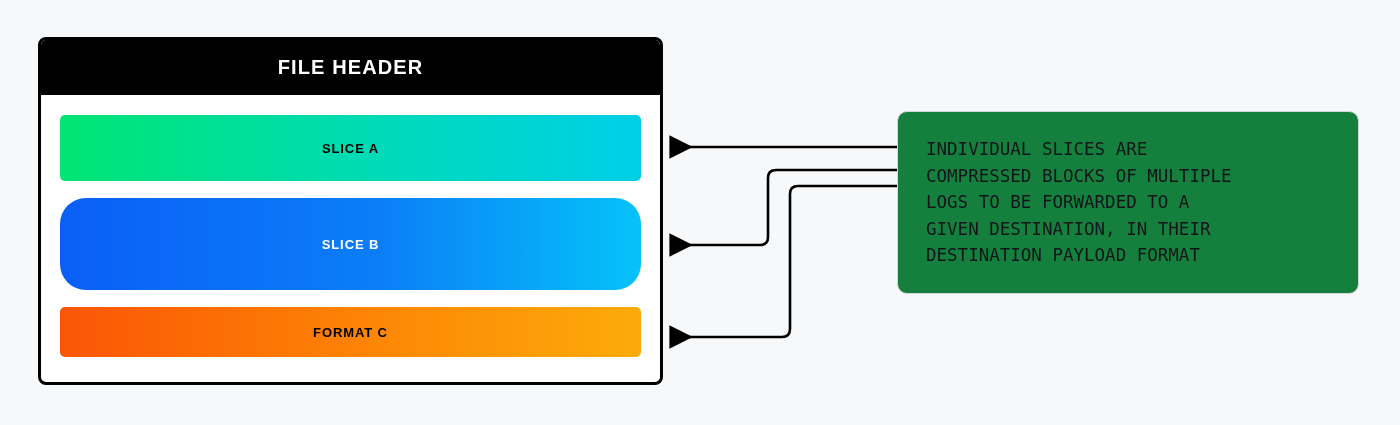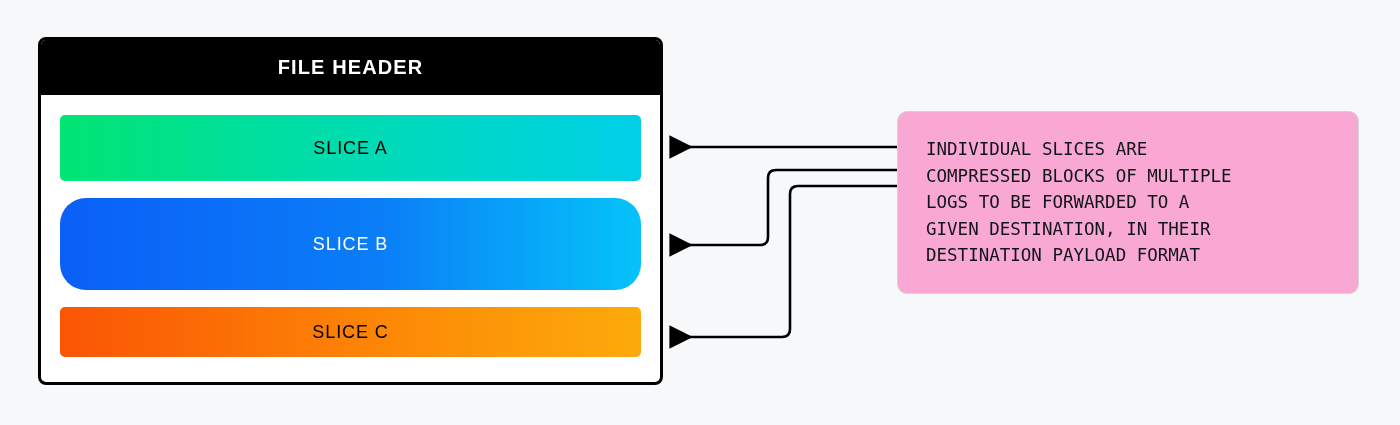--- a/index.html
+++ b/index.html
@@ -57,22 +57,22 @@
     padding: 20px 19px 20px 19px;
     box-sizing: border-box;
     gap: 17px;
   }
 
   .slice {
     border-radius: 5px;
     display: flex;
     align-items: center;
     justify-content: center;
-    font-size: 18px;
-    font-weight: normal;
+    font-size: 13px;
+    font-weight: bold;
     letter-spacing: 0.9px;
     box-sizing: border-box;
   }
 
   .slice-a {
     height: 66px;
     background: linear-gradient(90deg, #01e573 0%, #00d9c0 62%, #00cfe8 100%);
     color: #000000;
   }
 
@@ -89,21 +89,21 @@
     color: #000000;
   }
 
   
   .callout {
     position: absolute;
     left: 897px;
     top: 111px;
     width: 462px;
     height: 183px;
-    background: #f9a8d4;
+    background: #15803d;
     border: 1.5px solid #d2d5da;
     border-radius: 10px;
     box-sizing: border-box;
     padding: 26px 28px;
     display: flex;
     flex-direction: column;
     justify-content: center;
   }
 
   .callout-text {
@@ -128,21 +128,21 @@
 </head>
 <body>
 
 <div id="canvas">
 
   <div class="file-container">
     <div class="file-header">FILE HEADER</div>
     <div class="slices">
       <div class="slice slice-a">SLICE A</div>
       <div class="slice slice-b">SLICE B</div>
-      <div class="slice slice-c">SLICE C</div>
+      <div class="slice slice-c">FORMAT C</div>
     </div>
   </div>
 
   <svg id="connectors" viewBox="0 0 1400 425" width="1400" height="425">
     <defs>
       <marker id="arrowhead" markerWidth="9" markerHeight="9" refX="8" refY="4.5" orient="auto" markerUnits="strokeWidth">
         <path d="M 9 0 L 9 9 L 0 4.5 z" fill="#000000"></path>
       </marker>
     </defs>
 

